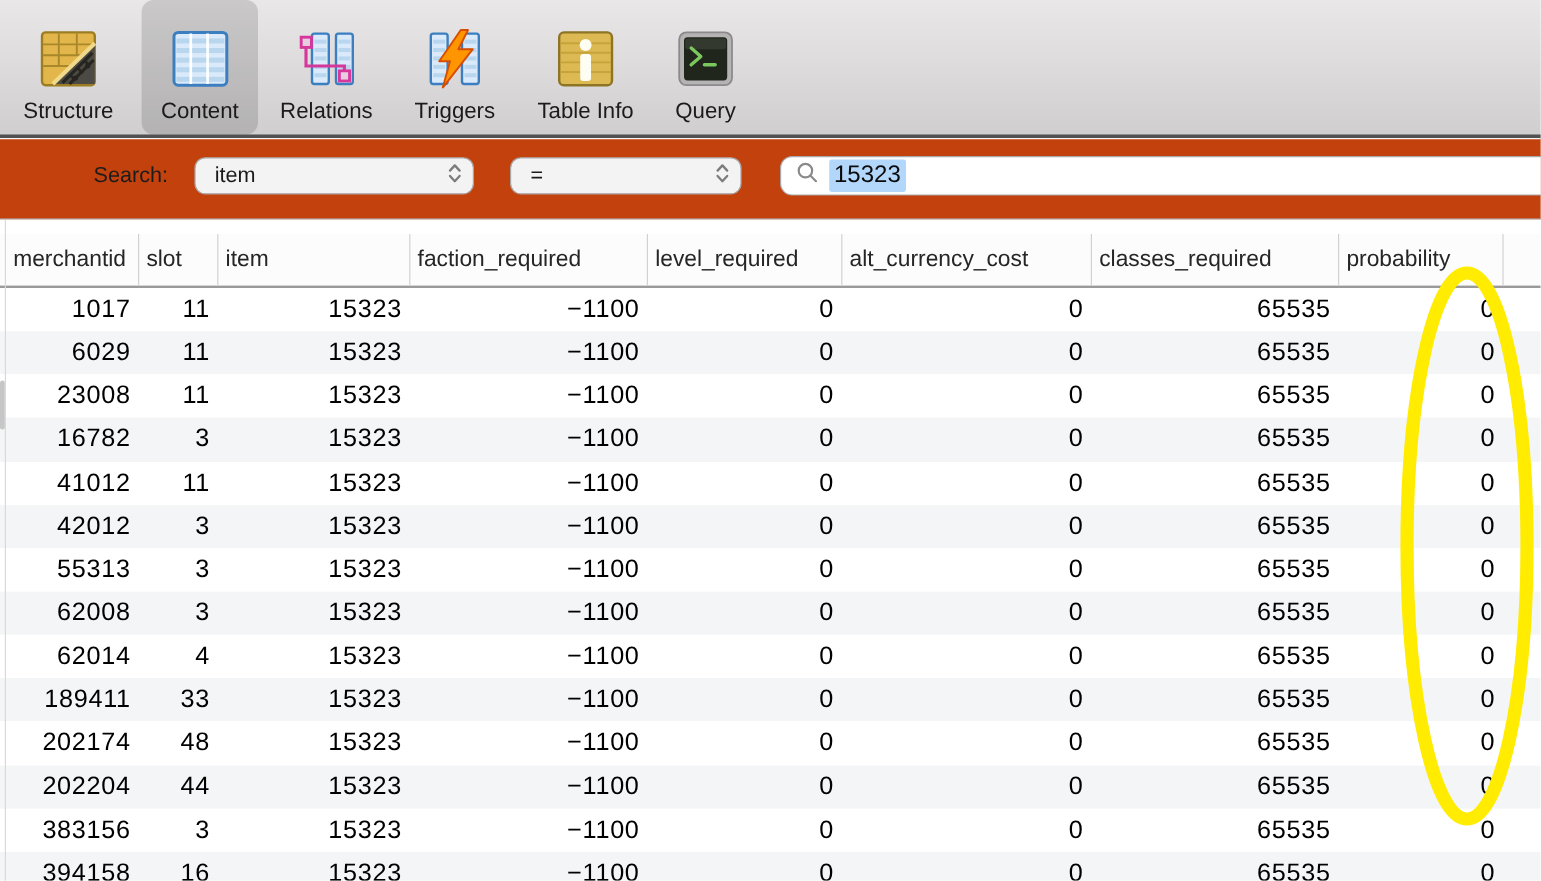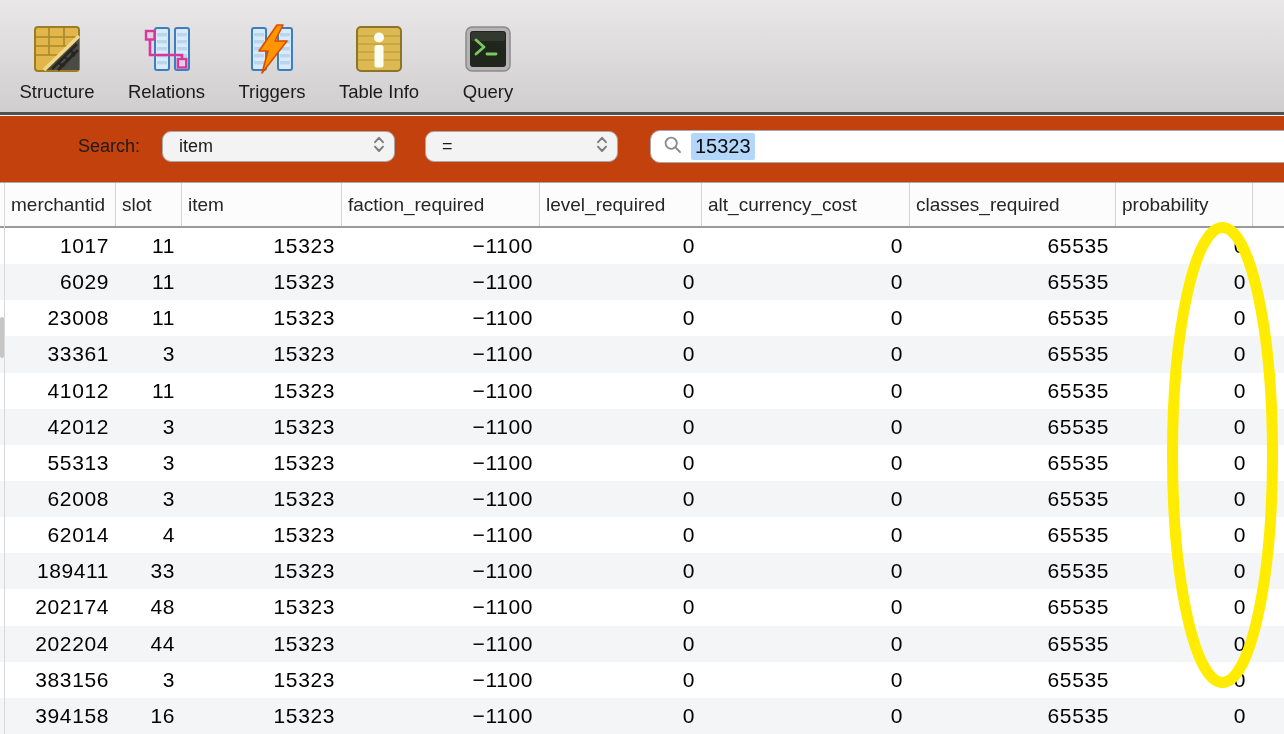--- a/index.html
+++ b/index.html
@@ -61,21 +61,21 @@
   }
   .mag{margin-right:8px;flex:none;}
   .sel{
     font-size:20px;color:#0a0a0a;padding:2px 4px;border-radius:2px;white-space:nowrap;
   }
 
   
   .grid{position:absolute;left:0;top:183px;width:1284px;bottom:0;overflow:hidden;background:#fff;}
   .header-row{
     display:flex;height:45px;box-sizing:border-box;background:#fcfcfc;
-    border-bottom:2px solid #9a9a9a;align-items:stretch;
+    border-bottom:2px solid #9a9a9a;align-items:stretch;margin-top:12px;
   }
   .hgutter{width:5px;flex:none;}
   .hcell{
     box-sizing:border-box;flex:none;border-right:1px solid #d2d2d2;
     display:flex;align-items:center;padding-left:6px;
     font-size:19px;color:#262626;white-space:nowrap;overflow:hidden;cursor:default;
   }
   .hfill{flex:1;}
   .trow{display:flex;height:36.15px;align-items:center;background:#fff;}
   .trow.alt{background:#f4f5f6;}
@@ -106,20 +106,36 @@
           <path d="M12 46 L47 12" stroke="#f1d98a" stroke-width="3.5" fill="none"></path>
           <path d="M20 45 L45 20 M26 46 L46 26" stroke="#26251f" stroke-width="2.6" fill="none"></path>
           <path d="M27 39l4 4M33 33l4 4M39 27l4 4" stroke="#26251f" stroke-width="2.2"></path>
           <circle cx="31" cy="41" r="2.1" fill="#26251f"></circle>
           <circle cx="41" cy="31" r="2.1" fill="#26251f"></circle>
         </svg>
       </span>
       <span class="tlabel">Structure</span>
     </div>
 
+    <div class="tool-item selected">
+      <span class="ticon">
+        <svg viewBox="0 0 50 50" width="50" height="50">
+          <rect x="3" y="3" width="44" height="44" rx="3.5" fill="#dbeafa" stroke="#3c7fc0" stroke-width="2.5"></rect>
+          <g fill="#b9d6ef">
+            <rect x="5" y="8" width="40" height="4.2"></rect>
+            <rect x="5" y="16" width="40" height="4.2"></rect>
+            <rect x="5" y="24" width="40" height="4.2"></rect>
+            <rect x="5" y="32" width="40" height="4.2"></rect>
+            <rect x="5" y="40" width="40" height="4.2"></rect>
+          </g>
+          <path d="M17 4v42M31 4v42" stroke="#ffffff" stroke-width="2.2"></path>
+        </svg>
+      </span>
+      <span class="tlabel">Content</span>
+    </div>
 
     <div class="tool-item">
       <span class="ticon">
         <svg viewBox="0 0 50 50" width="50" height="50">
           <g>
             <rect x="13" y="4" width="14" height="42" rx="2" fill="#dbeafa" stroke="#3c7fc0" stroke-width="2"></rect>
             <g fill="#b9d6ef">
                 <rect x="15" y="9" width="10" height="3.4"></rect>
                 <rect x="15" y="16" width="10" height="3.4"></rect>
                 <rect x="15" y="23" width="10" height="3.4"></rect>
@@ -272,21 +288,21 @@
           <div class="tcell" style="width: 66px;">11</div>
           <div class="tcell" style="width: 160px;">15323</div>
           <div class="tcell" style="width: 198px;">−1100</div>
           <div class="tcell" style="width: 162px;">0</div>
           <div class="tcell" style="width: 208px;">0</div>
           <div class="tcell" style="width: 206px;">65535</div>
           <div class="tcell" style="width: 137px;">0</div>
         </div>
         <div class="trow alt">
           <div class="tgutter"></div>
-          <div class="tcell" style="width: 111px;">33361</div>
+          <div class="tcell" style="width: 111px;">16782</div>
           <div class="tcell" style="width: 66px;">3</div>
           <div class="tcell" style="width: 160px;">15323</div>
           <div class="tcell" style="width: 198px;">−1100</div>
           <div class="tcell" style="width: 162px;">0</div>
           <div class="tcell" style="width: 208px;">0</div>
           <div class="tcell" style="width: 206px;">65535</div>
           <div class="tcell" style="width: 137px;">0</div>
         </div>
         <div class="trow">
           <div class="tgutter"></div>

